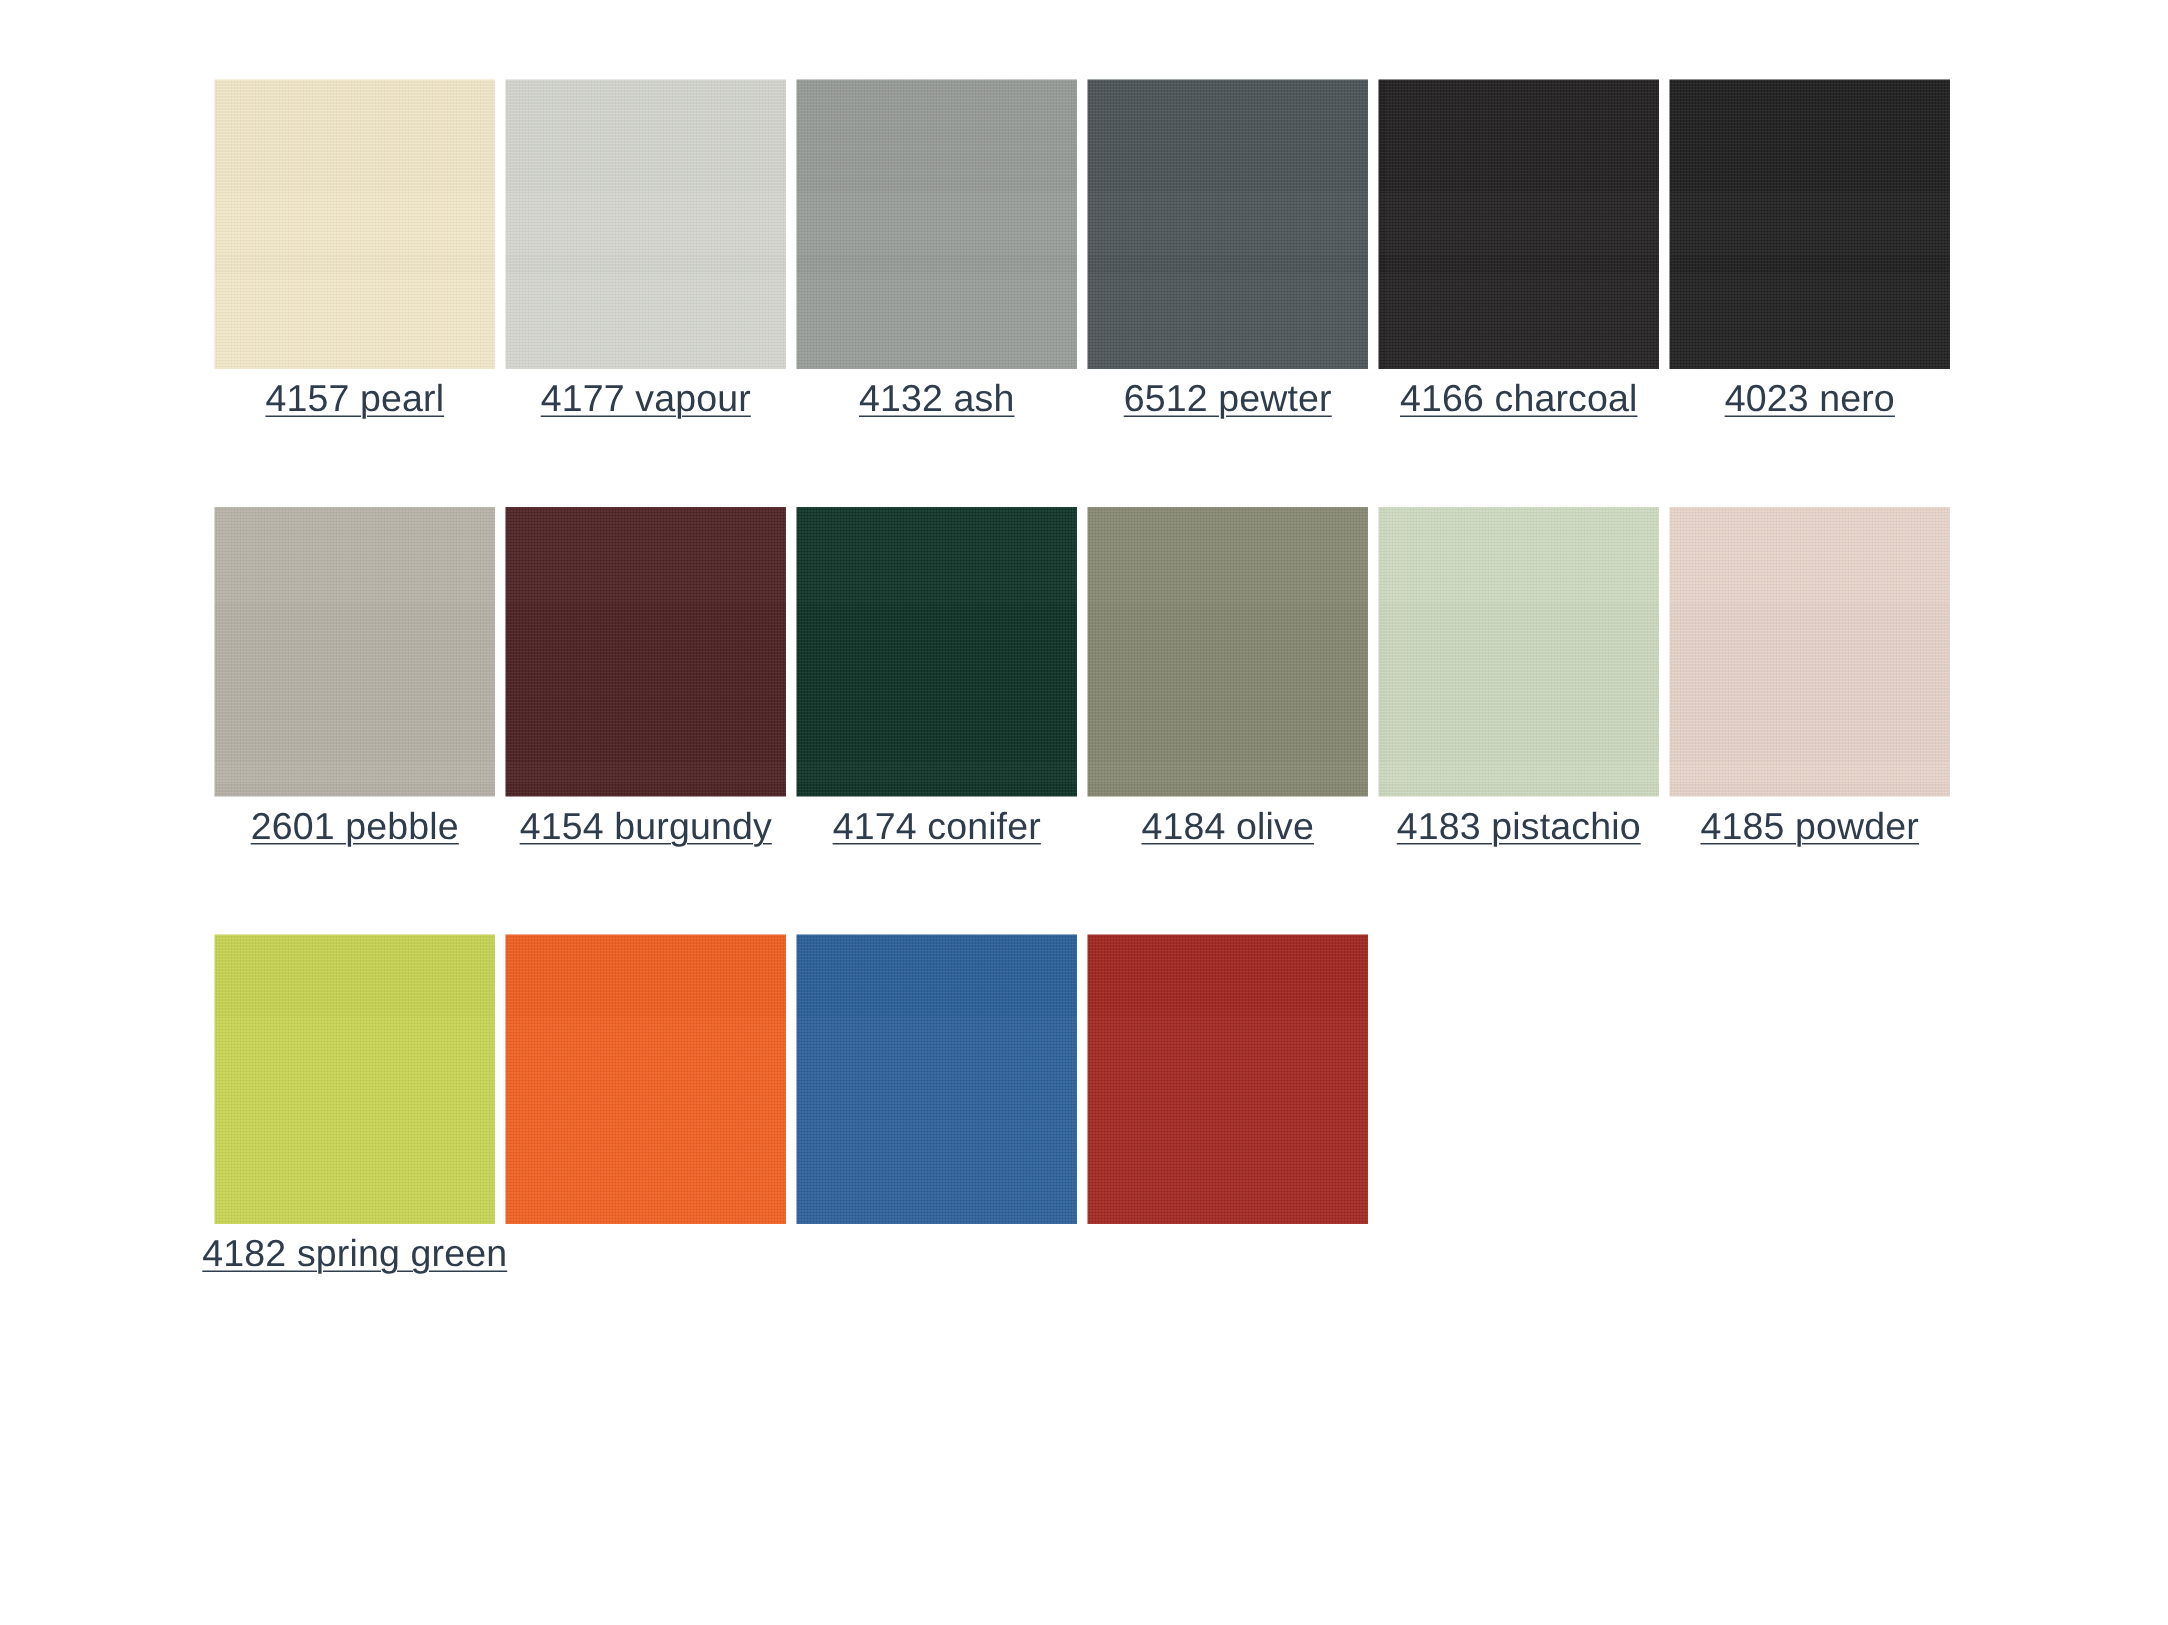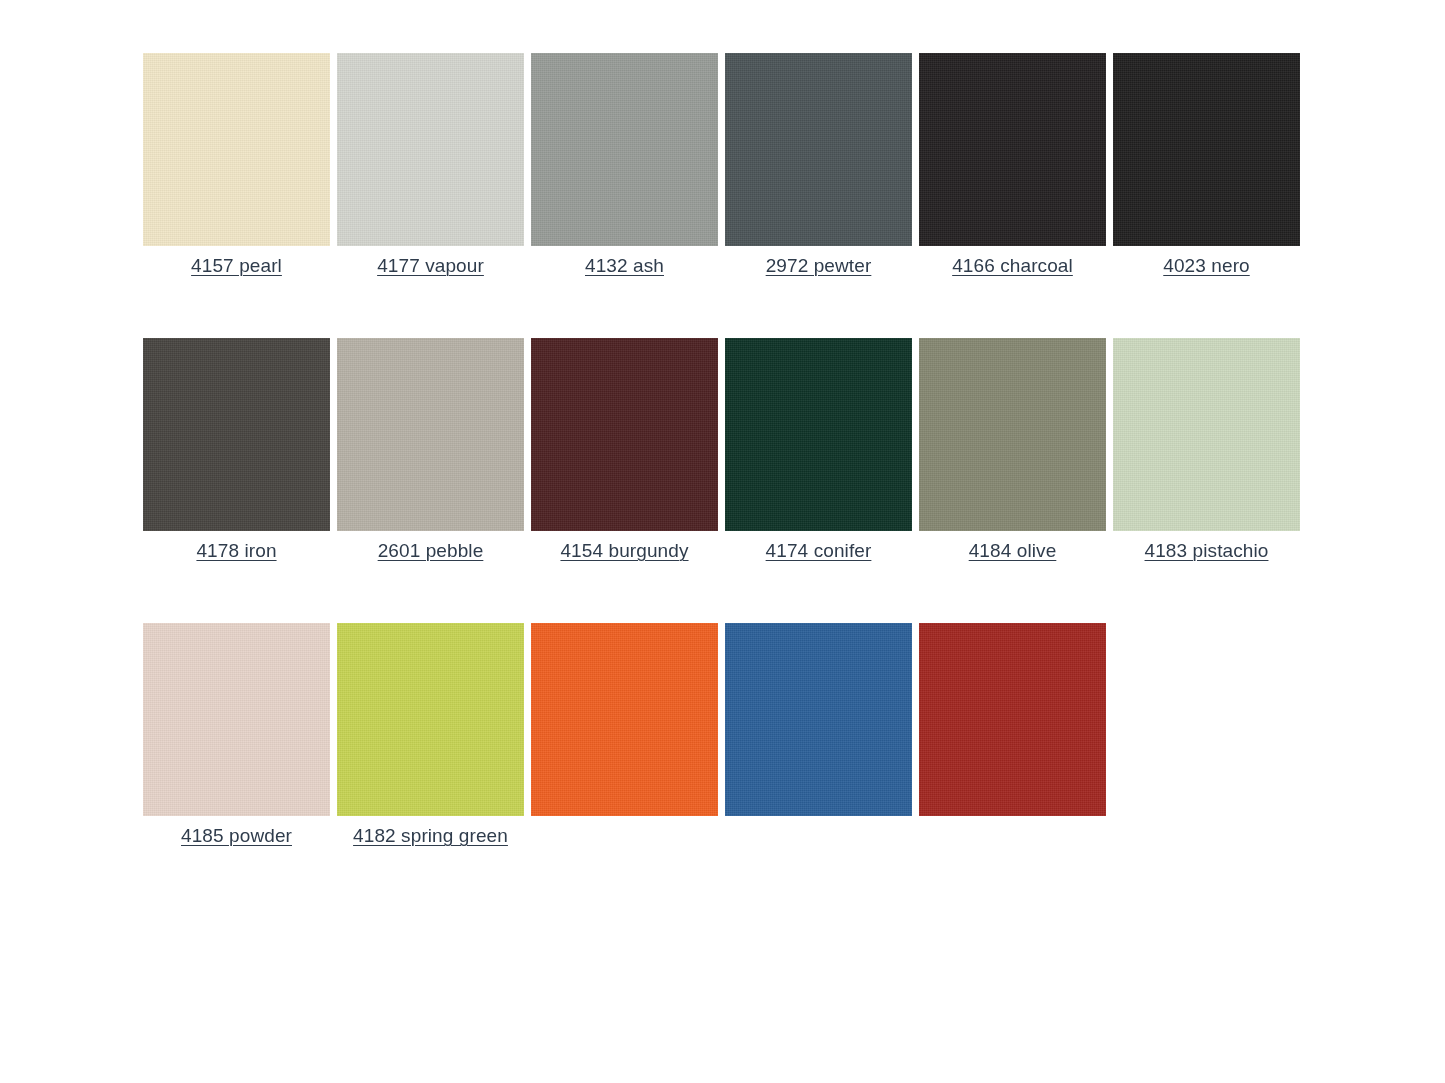--- a/index.html
+++ b/index.html
@@ -62,21 +62,21 @@
       repeating-linear-gradient(90deg,
         rgba(255,255,255,0.035) 0px,
         rgba(255,255,255,0.035) 1px,
         rgba(0,0,0,0.025) 1px,
         rgba(0,0,0,0.025) 2px);
     pointer-events: none;
   }
 
   .swatch-label {
     margin-top: 9px;
-    font-size: 19px;
+    font-size: 25px;
     line-height: 22px;
     color: #2f3c4c;
     text-align: center;
     text-decoration: underline;
     text-underline-offset: 3px;
     text-decoration-thickness: 1px;
     white-space: nowrap;
     letter-spacing: 0.1px;
     cursor: pointer;
   }
@@ -93,33 +93,29 @@
       <div class="swatch-cell">
         <div class="swatch-chip" style="background-color: rgb(211, 213, 206);"></div>
         <div class="swatch-label">4177 vapour</div>
       </div>
       <div class="swatch-cell">
         <div class="swatch-chip" style="background-color: rgb(151, 156, 151);"></div>
         <div class="swatch-label">4132 ash</div>
       </div>
       <div class="swatch-cell">
         <div class="swatch-chip" style="background-color: rgb(75, 84, 87);"></div>
-        <div class="swatch-label">2972 pewter</div>
+        <div class="swatch-label">6512 pewter</div>
       </div>
       <div class="swatch-cell">
         <div class="swatch-chip" style="background-color: rgb(35, 32, 33);"></div>
         <div class="swatch-label">4166 charcoal</div>
       </div>
       <div class="swatch-cell">
         <div class="swatch-chip" style="background-color: rgb(32, 31, 31);"></div>
         <div class="swatch-label">4023 nero</div>
-      </div>
-      <div class="swatch-cell">
-        <div class="swatch-chip" style="background-color: rgb(71, 68, 64);"></div>
-        <div class="swatch-label">4178 iron</div>
       </div>
       <div class="swatch-cell">
         <div class="swatch-chip" style="background-color: rgb(182, 177, 166);"></div>
         <div class="swatch-label">2601 pebble</div>
       </div>
       <div class="swatch-cell">
         <div class="swatch-chip" style="background-color: rgb(77, 33, 34);"></div>
         <div class="swatch-label">4154 burgundy</div>
       </div>
       <div class="swatch-cell">

